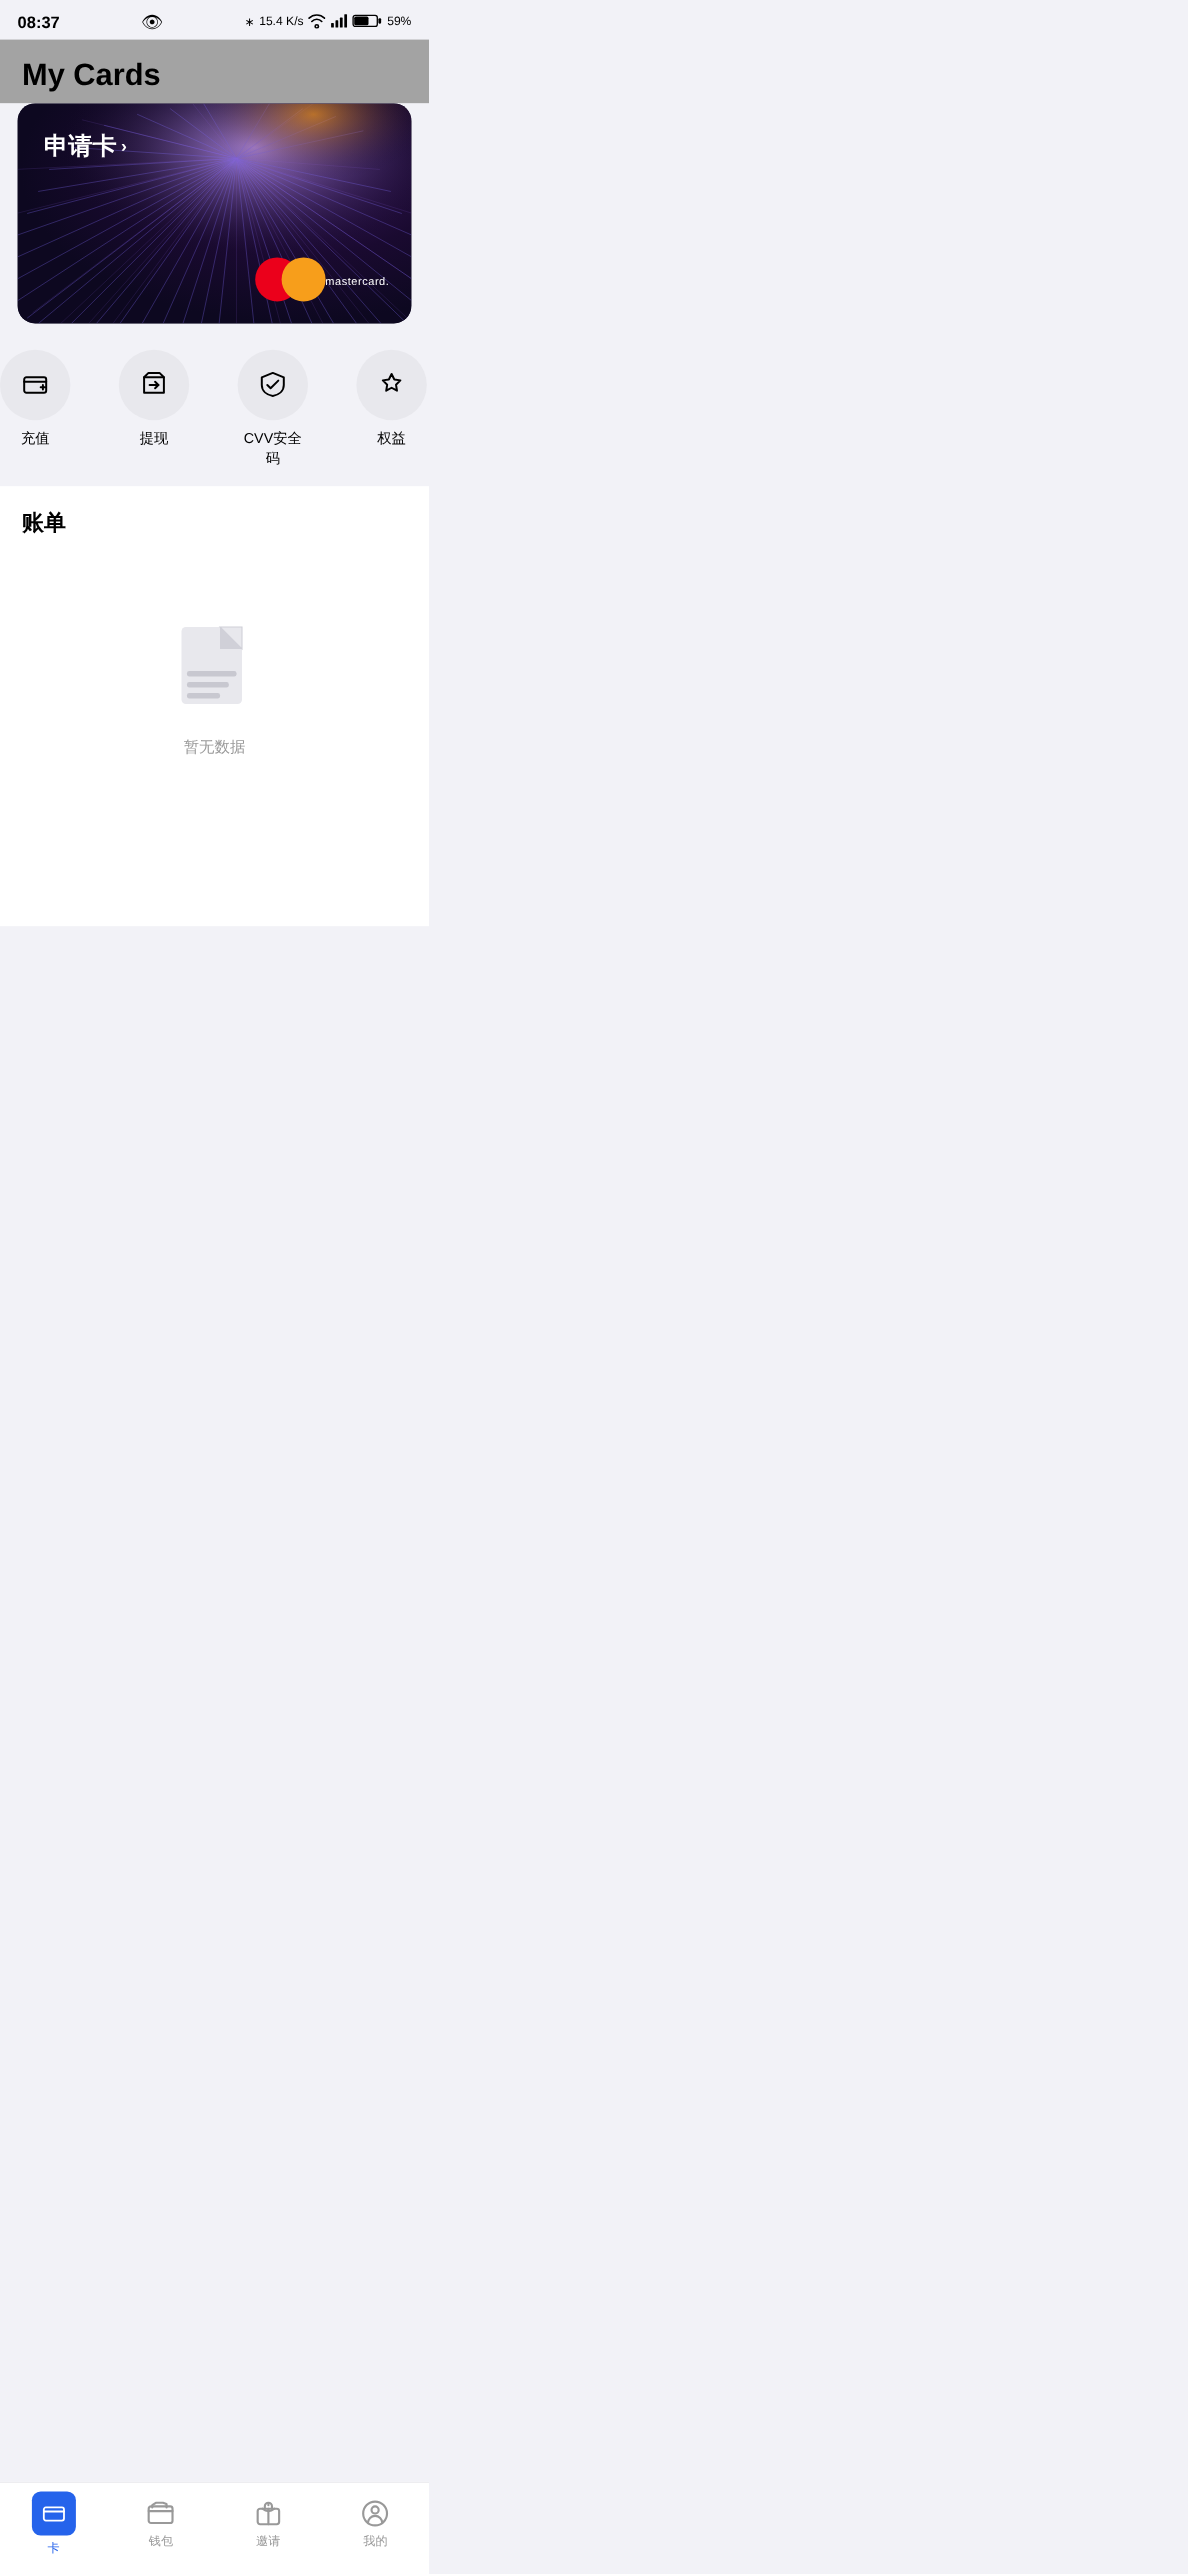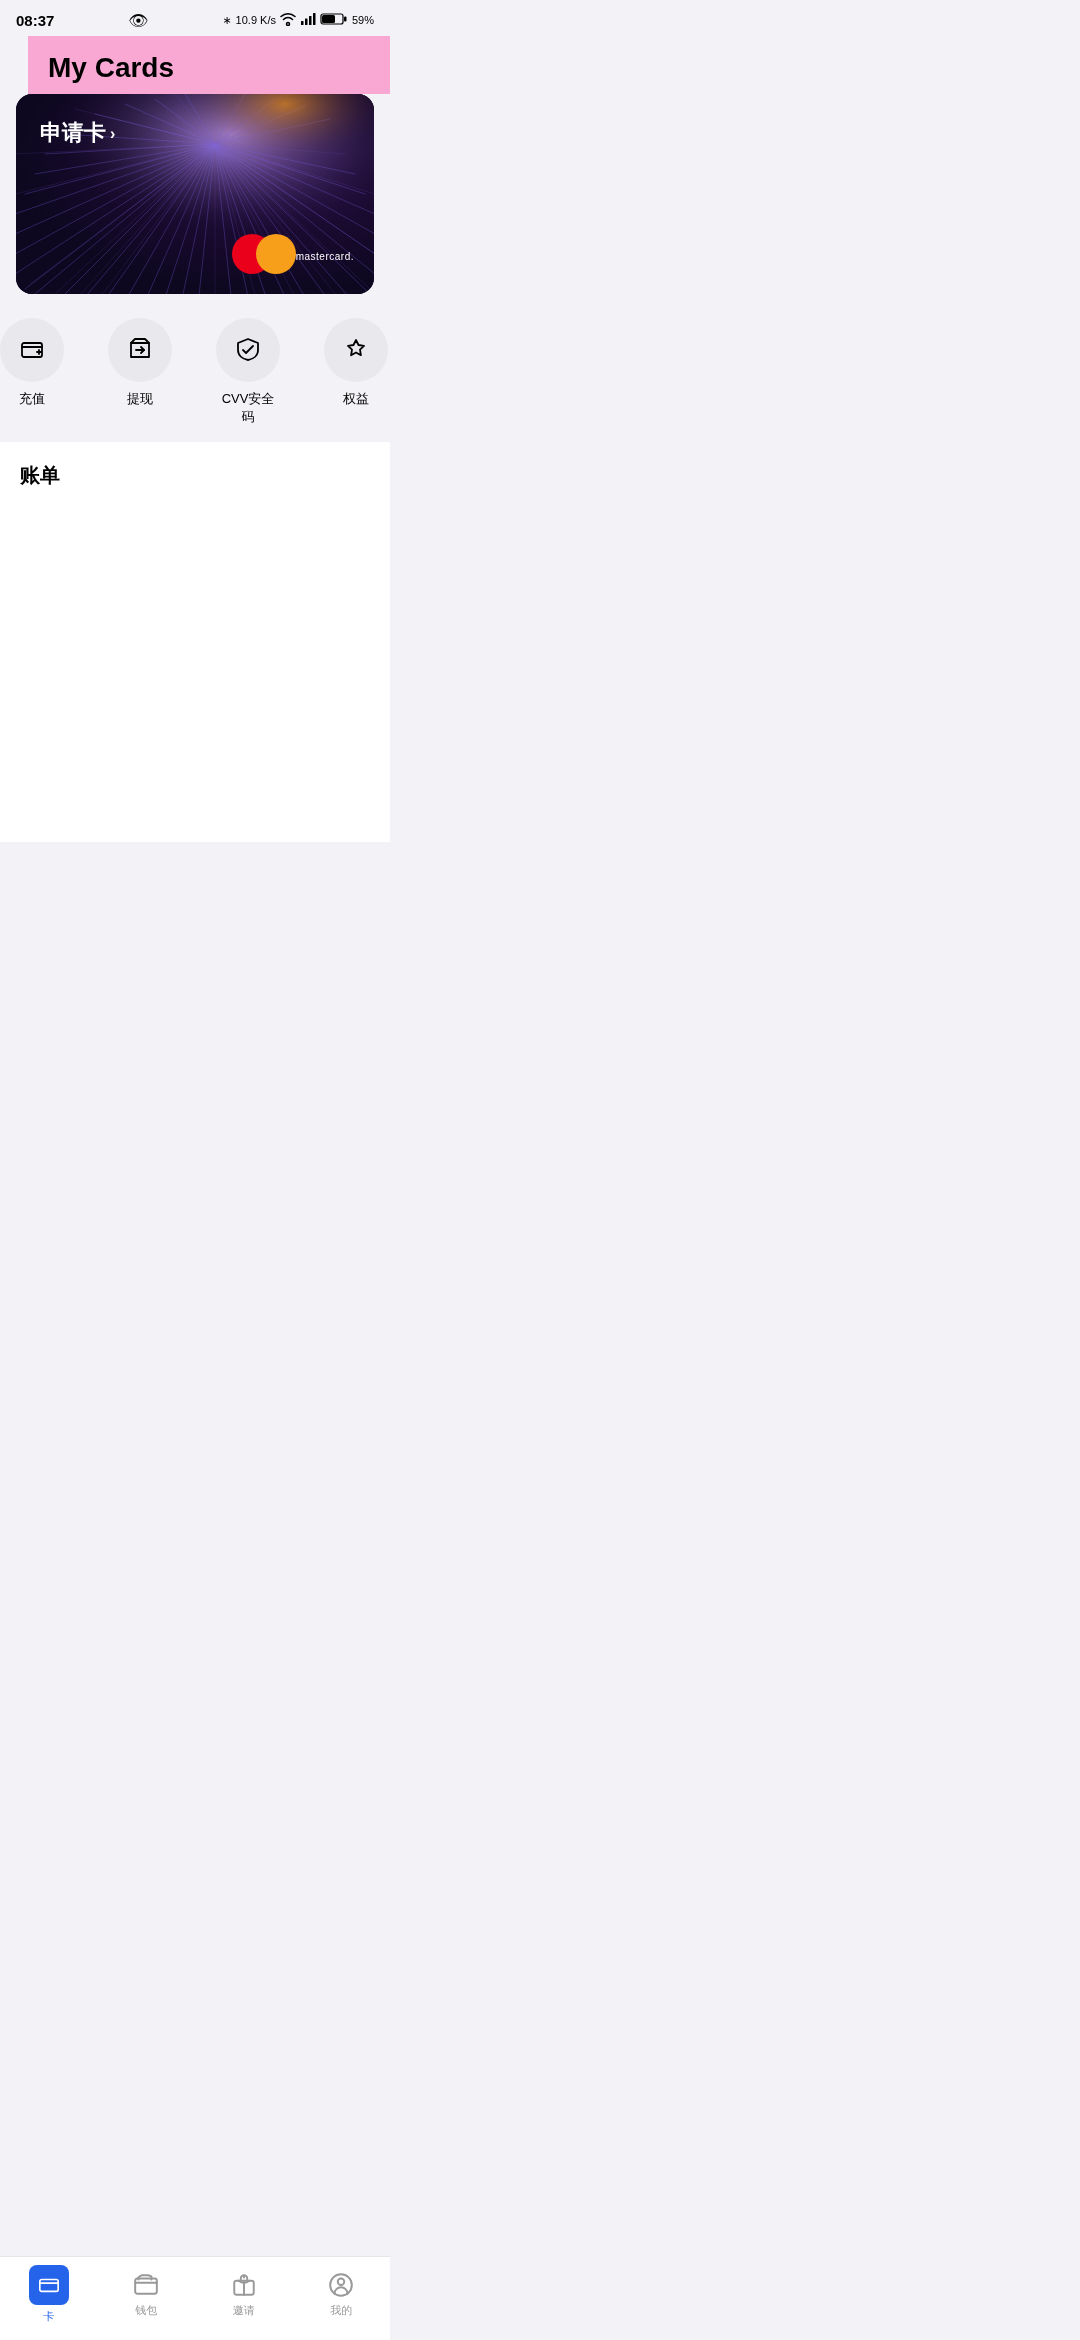--- a/index.html
+++ b/index.html
@@ -35,22 +35,21 @@
       font-size: 11px;
       color: #000;
     }
     .status-eye {
       font-size: 16px;
     }
 
     
     .page-title {
       padding: 16px 20px 10px 20px;
-      background: #f9a8d4;
-      margin-left: 28px;
+      background: #a3a3a3;
     }
     .page-title h1 {
       font-size: 28px;
       font-weight: 700;
       color: #000;
     }
 
     
     .card-section {
       padding: 0 16px 16px 16px;
@@ -248,21 +247,21 @@
     }
   </style>
 </head>
 <body>
 
 <div class="status-bar">
   <span class="status-time">08:37</span>
   <span class="status-eye">👁</span>
   <div class="status-icons">
     <span>∗</span>
-    <span>10.9 K/s</span>
+    <span>15.4 K/s</span>
     <span>
       <svg width="16" height="14" viewBox="0 0 16 14" fill="none">
         <path d="M8 10.5a1.5 1.5 0 100 3 1.5 1.5 0 000-3zm-4.5-3a6 6 0 019 0M1 4.5a10 10 0 0114 0" stroke="#000" stroke-width="1.5" stroke-linecap="round"></path>
       </svg>
     </span>
     <span>
       <svg width="16" height="14" viewBox="0 0 16 14">
         <rect x="1" y="9" width="2.5" height="4" rx="0.5" fill="#000"></rect>
         <rect x="5" y="6.5" width="2.5" height="6.5" rx="0.5" fill="#000"></rect>
         <rect x="9" y="4" width="2.5" height="9" rx="0.5" fill="#000"></rect>
@@ -435,20 +434,33 @@
         <polyline points="18 5 22 8 18 11"></polyline>
         <line x1="4" y1="8" x2="22" y2="8"></line>
       </svg>
     </div>
     <span class="action-label">转账</span>
   </div>
 </div>
 
 <div class="bill-section">
   <div class="bill-title">账单</div>
+  <div class="empty-state">
+
+    <svg class="empty-icon" viewBox="0 0 80 90" fill="none">
+      <rect x="10" y="5" width="55" height="70" rx="4" fill="#e8e8ed"></rect>
+      <rect x="15" y="45" width="45" height="5" rx="2" fill="#c8c8d0"></rect>
+      <rect x="15" y="55" width="38" height="5" rx="2" fill="#c8c8d0"></rect>
+      <rect x="15" y="65" width="30" height="5" rx="2" fill="#c8c8d0"></rect>
+
+      <path d="M45 5 L65 25 L45 25 Z" fill="#d0d0d8"></path>
+      <path d="M45 5 L65 5 L65 25 Z" fill="#e8e8ed" stroke="#d0d0d8" stroke-width="1"></path>
+    </svg>
+    <span class="empty-text">暂无数据</span>
+  </div>
 </div>
 
 <div class="mb-bottom"></div>
 
 <div class="bottom-nav">
 
   <div class="nav-item">
     <div class="nav-icon nav-icon-active">
       <svg viewBox="0 0 24 24" width="22" height="22" fill="none" stroke="#fff" stroke-width="1.8" stroke-linecap="round" stroke-linejoin="round">
         <rect x="2" y="6" width="20" height="13" rx="2"></rect>

